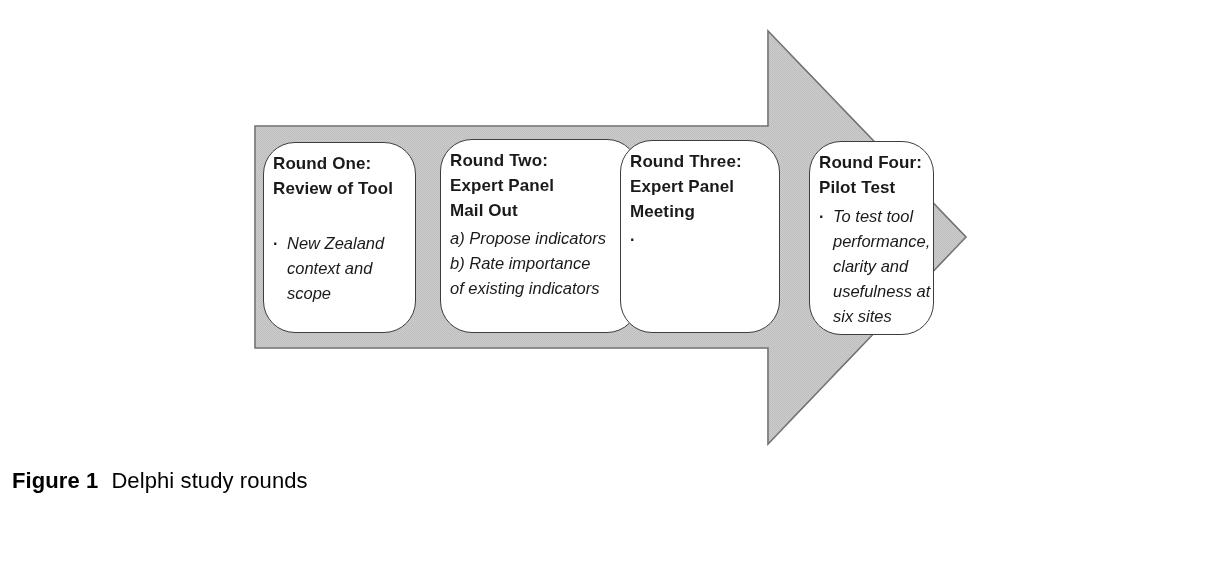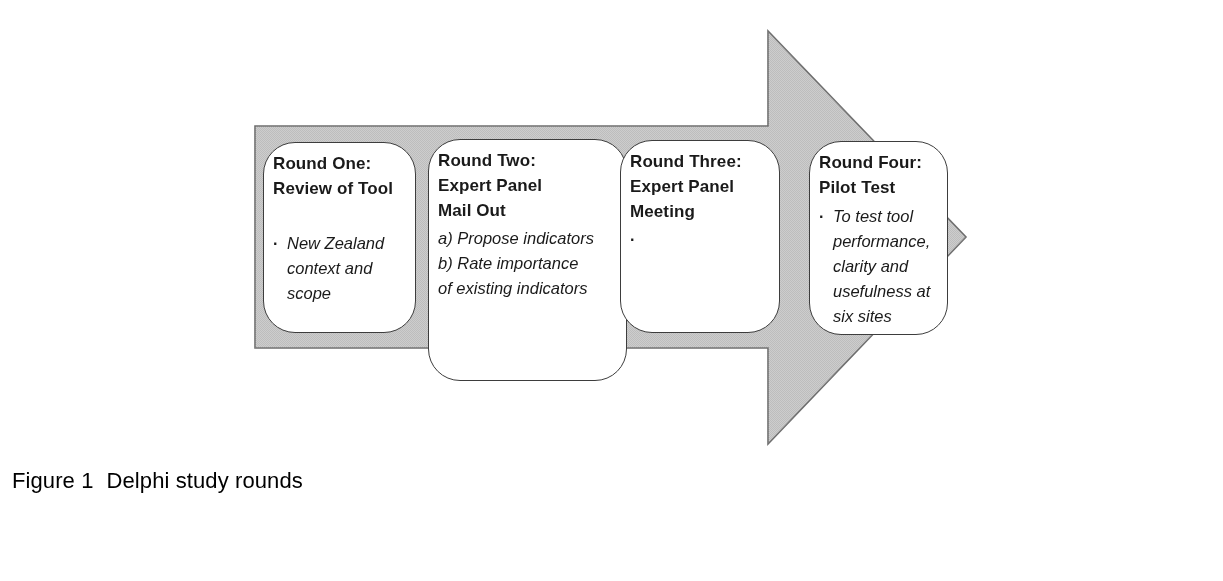--- a/index.html
+++ b/index.html
@@ -50,37 +50,37 @@
     font-size: 16px;
     font-weight: bold;
   }
   .card .dot:empty { display: none; }
   .card .body {
     white-space: pre-line;
     font-style: italic;
   }
   .card1 { left: 263px; top: 142px; width: 153px; height: 191px; }
   .card1 .body-row { margin-top: 30px; }
-  .card2 { left: 428px; top: 139px; width: 199px; height: 242px; }
+  .card2 { left: 440px; top: 139px; width: 199px; height: 194px; }
   .card2 .body-row { margin-top: 3px; }
   .card3 { left: 620px; top: 140px; width: 160px; height: 193px; }
   .card3 .body-row { margin-top: 3px; }
-  .card4 { left: 809px; top: 141px; width: 139px; height: 194px; }
+  .card4 { left: 809px; top: 141px; width: 125px; height: 194px; }
   .card4 .body-row { margin-top: 4px; }
   .caption {
     position: absolute;
     left: 12px;
     top: 466px;
     font-size: 22px;
     line-height: 30px;
     color: #000000;
     letter-spacing: 0.1px;
   }
   .caption .cap-label {
-    font-weight: normal;
+    font-weight: bold;
     margin-right: 13px;
     margin-top: 31px;
   }
 </style>
 </head>
 <body>
 
 <div class="stage">
 
   <svg class="arrow-svg" viewBox="0 0 1223 581" xmlns="http://www.w3.org/2000/svg" aria-hidden="true">

